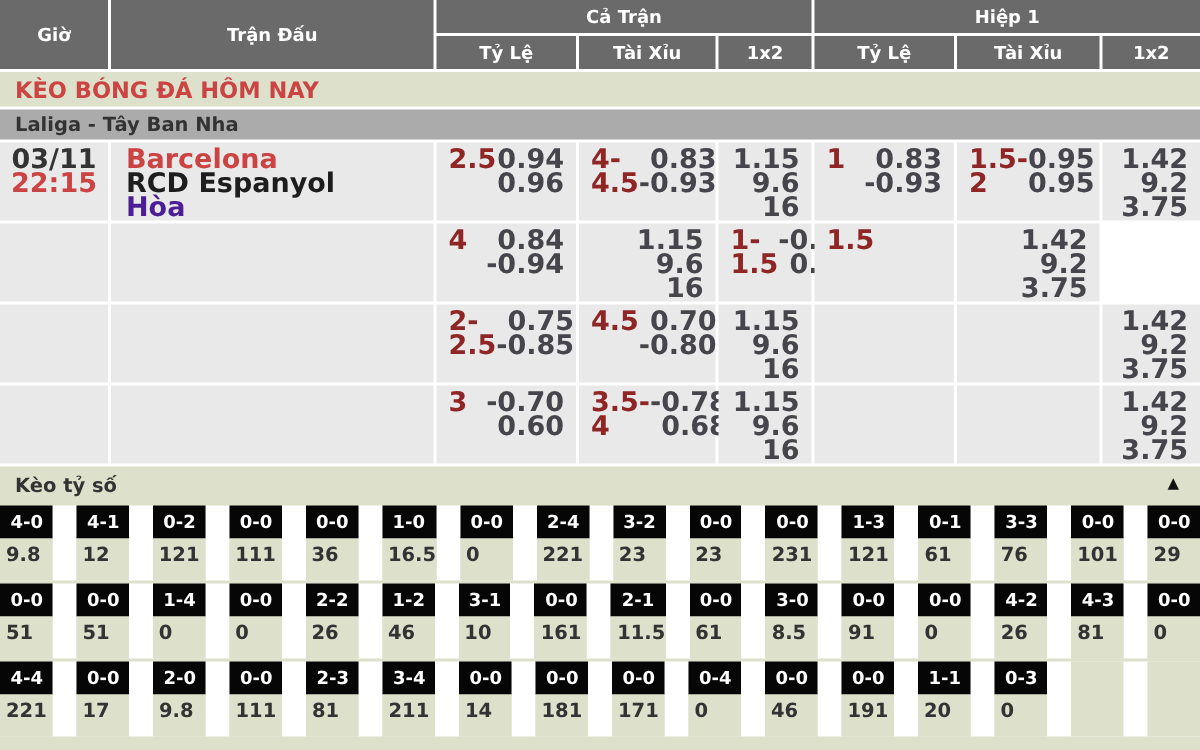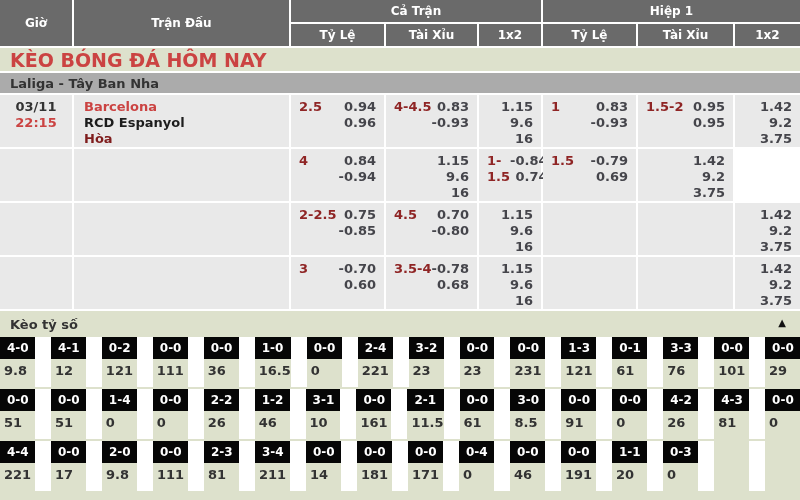--- a/index.html
+++ b/index.html
@@ -23,37 +23,37 @@
     display:flex; align-items:center; justify-content:center;
   }
   .rs   { grid-row:1 / span 2; }
   .sp-ft{ grid-column:3 / span 3; grid-row:1; }
   .sp-h1{ grid-column:6 / span 3; grid-row:1; }
   .sub3 { grid-row:2; grid-column:3; } .sub4 { grid-row:2; grid-column:4; }
   .sub5 { grid-row:2; grid-column:5; } .sub6 { grid-row:2; grid-column:6; }
   .sub7 { grid-row:2; grid-column:7; } .sub8 { grid-row:2; grid-column:8; }
 
   .title-bar {
-    height:23px; background:#dde1cc; color:#cb4342; font-size:19px;
+    height:23px; background:#dde1cc; color:#cb4342; font-size:15px;
     display:flex; align-items:center; padding-left:10px; margin-bottom:2px;
   }
   .league-bar {
     height:20px; background:#ababab; color:#333; font-size:13px;
     display:flex; align-items:center; padding-left:10px; margin-bottom:2px;
   }
 
   .data-row { margin-bottom:2px; }
-  .cell { background:#e9e9e9; min-height:51px; font-size:13px; line-height:16px; }
+  .cell { background:#e9e9e9; min-height:51px; font-size:18px; line-height:16px; }
   .c-time { text-align:center; padding-top:4px; }
   .c-time .date { color:#333; }
   .c-time .time { color:#cb4342; }
   .c-match { padding:4px 0 0 10px; }
   .c-match .home { color:#cb4342; }
   .c-match .away { color:#1d1d1d; }
-  .c-match .draw { color:#7f1d1d; }
+  .c-match .draw { color:#4c1d95; }
   .pair { display:flex; justify-content:space-between; padding:4px 8px 0 8px; }
   .pair .hcp { color:#8f2525; }
   .pair .lines span { display:block; text-align:right; color:#45454b; }
   .x12 { display:flex; flex-direction:column; align-items:flex-end; padding:4px 8px 0 0; }
   .x12 span { color:#45454b; }
 
   
   .score-section { background:#dde1cc; height:242px; }
   .score-header { position:relative; height:26px; padding:6px 0 0 10px; color:#333; font-size:13px; }
   .score-header .arrow {
@@ -162,24 +162,20 @@
         </div>
         <div class="cell pair">
           <span class="hcp">1-1.5</span>
           <span class="lines">
             <span>-0.84</span>
             <span>0.74</span>
           </span>
         </div>
         <div class="cell pair">
           <span class="hcp">1.5</span>
-          <span class="lines">
-            <span>-0.79</span>
-            <span>0.69</span>
-          </span>
         </div>
         <div class="cell x12">
           <span>1.42</span>
           <span>9.2</span>
           <span>3.75</span>
         </div>
       </div>
       <div class="grid8 data-row">
         <div class="cell c-time"></div>
         <div class="cell c-match"></div>

